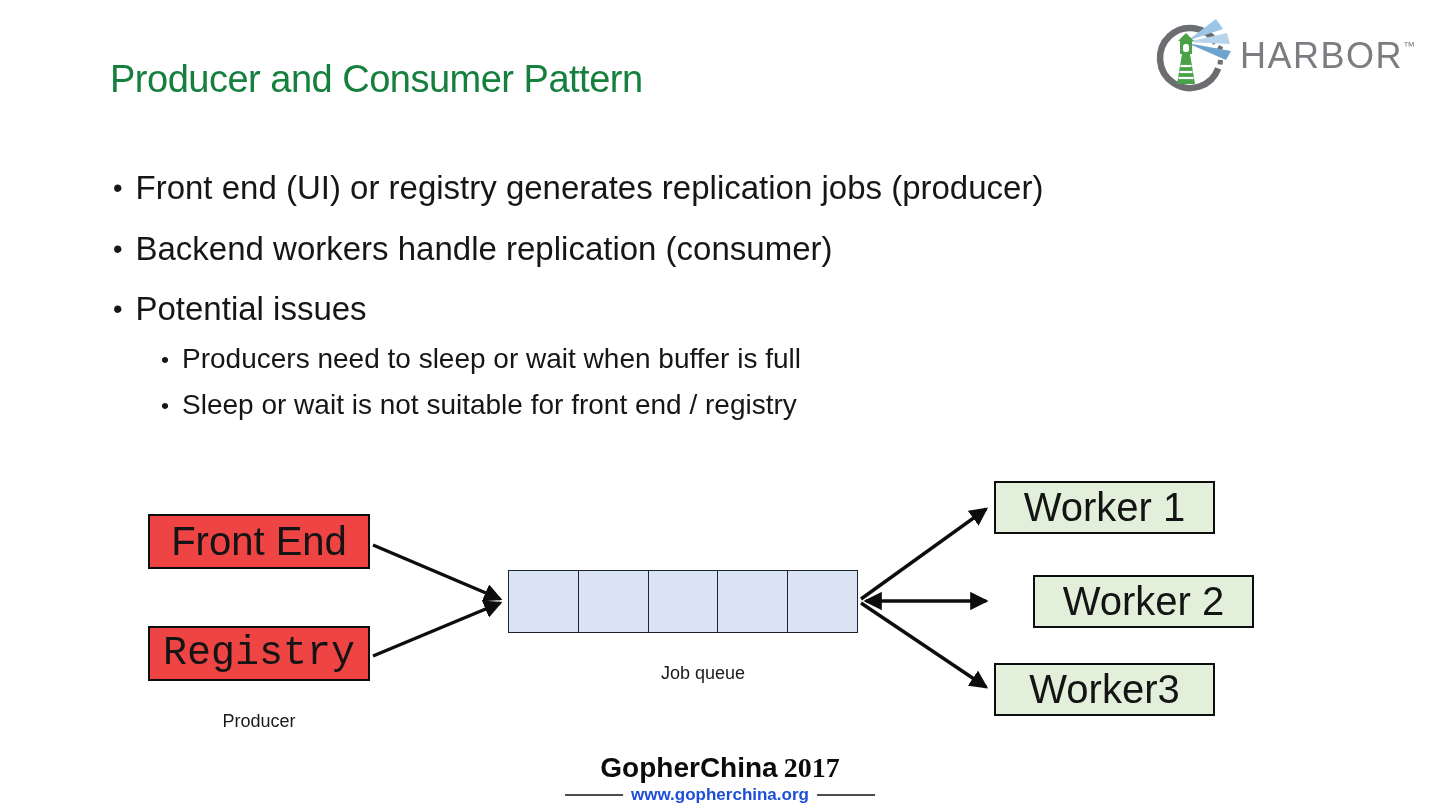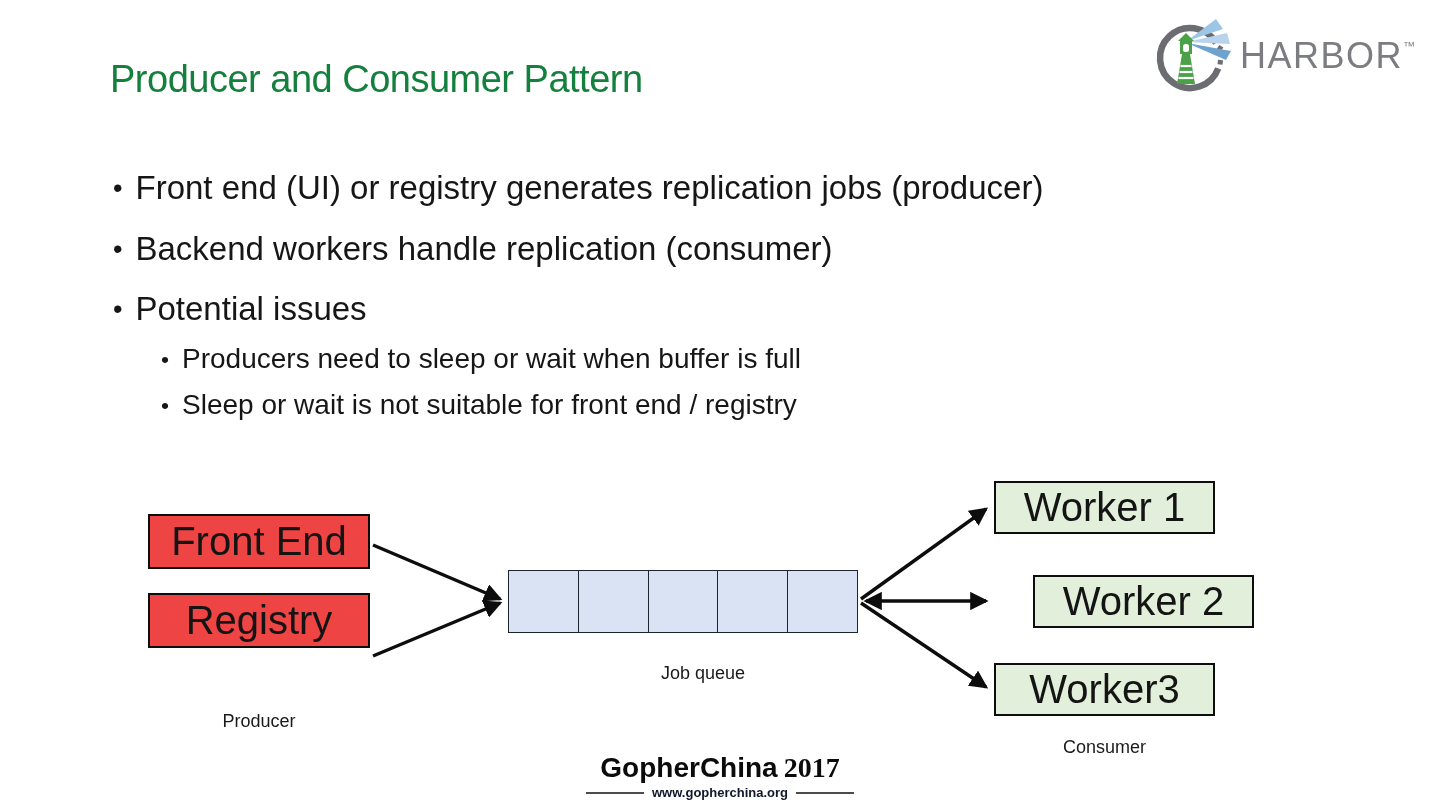--- a/index.html
+++ b/index.html
@@ -75,21 +75,21 @@
     position: absolute;
     display: flex;
     align-items: center;
     justify-content: center;
     font-size: 40px;
     color: #141414;
     border: 2.5px solid #0d0d0d;
   }
   .producer-node { background: #ef4444; left: 148px; width: 222px; height: 55px; }
   .node-frontend { top: 514px; }
-  .node-registry { top: 593px; }
+  .node-registry { top: 626px; font-family: Liberation Mono, monospace; }
 
   .worker-node { background: #e2efda; left: 994px; width: 221px; height: 53px; }
   .node-worker1 { top: 481px; }
   .node-worker2 { top: 575px; margin-left: 39px; }
   .node-worker3 { top: 663px; }
 
   .job-queue {
     position: absolute;
     left: 508px; top: 570px;
     width: 350px; height: 63px;
@@ -122,21 +122,21 @@
   .footer-brand { font-weight: 800; font-family: "Liberation Sans", sans-serif; margin-top: 28px; }
   .footer-year { font-weight: 700; font-family: Liberation Serif, serif; margin-left: 6px; }
   .footer-url-row {
     margin-top: 1px;
     display: flex;
     align-items: center;
     justify-content: center;
     gap: 8px;
   }
   .footer-rule { width: 58px; height: 0; border-top: 2px solid #4c4c4c; }
-  .footer-url { font-size: 13px; font-weight: 700; color: #0f172a; white-space: nowrap; }
+  .footer-url { font-size: 17px; font-weight: 700; color: #1d4ed8; white-space: nowrap; }
 </style>
 </head>
 <body>
 
 <div class="harbor-logo">
   <svg width="80" height="84" viewBox="0 0 80 84">
 
     <path d="M 62.0 29.0 A 30 30 0 1 0 64.2 54.3" fill="none" stroke="#6b6d70" stroke-width="6.5"></path>
 
     <line x1="64" y1="33" x2="68" y2="35.5" stroke="#6b6d70" stroke-width="5"></line>
@@ -215,21 +215,20 @@
 
   <div class="node worker-node node-worker1">
     <span>Worker 1</span>
   </div>
   <div class="node worker-node node-worker2">
     <span>Worker 2</span>
   </div>
   <div class="node worker-node node-worker3">
     <span>Worker3</span>
   </div>
-  <div class="group-label label-consumer">Consumer</div>
 
 </div>
 
 <div class="footer-logo">
   <div class="footer-main">
     <span class="footer-brand">GopherChina</span><span class="footer-year">2017</span>
   </div>
   <div class="footer-url-row">
     <span class="footer-rule"></span>
     <span class="footer-url">www.gopherchina.org</span>

